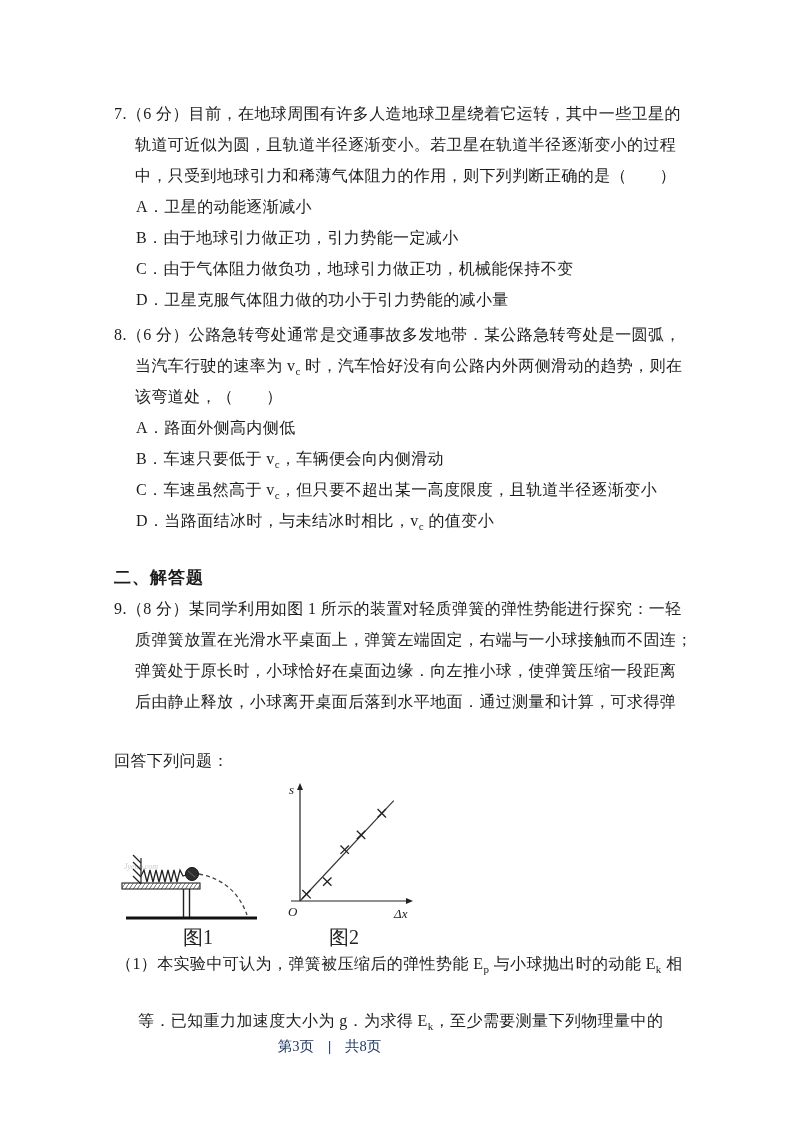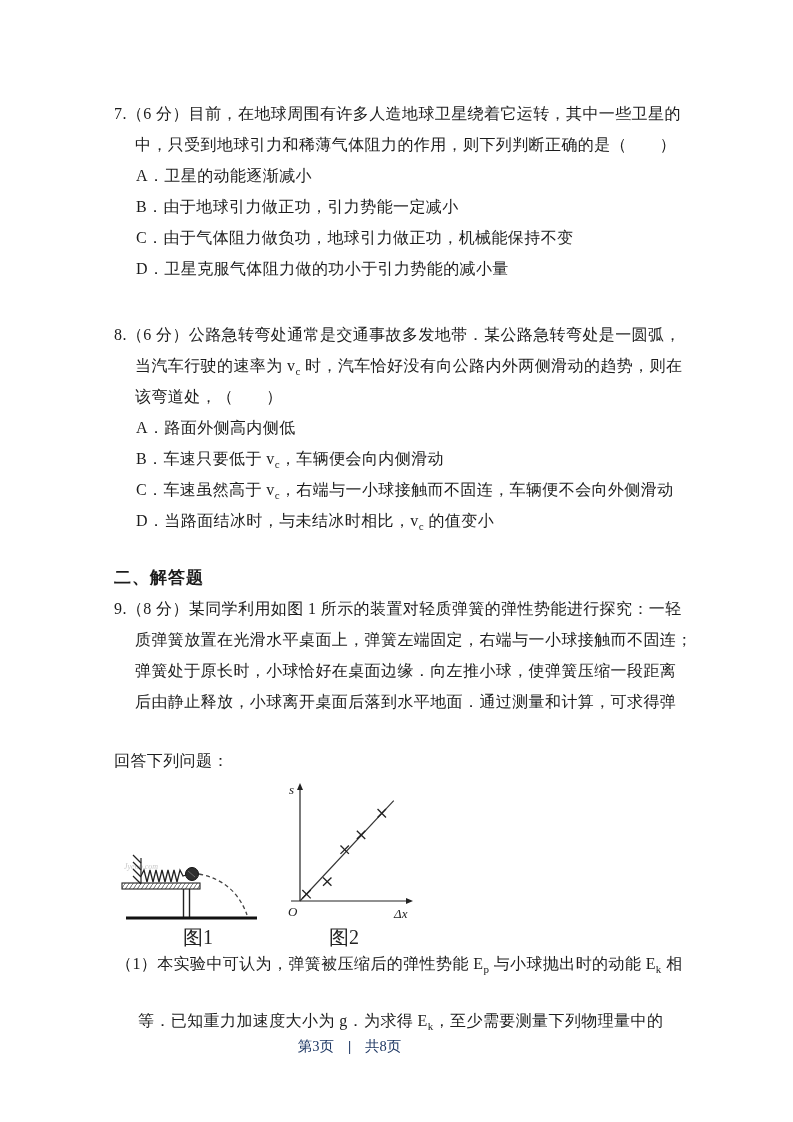--- a/index.html
+++ b/index.html
@@ -20,44 +20,45 @@
   .section-header{position:absolute;left:114px;top:562px;height:31px;line-height:31px;
     font-size:17px;font-weight:bold;letter-spacing:1px;}
   .fig-label{position:absolute;font-size:20px;line-height:22px;color:#222;}
   #fig1-label{left:176px;top:926px;width:44px;text-align:center;}
   #fig2-label{left:322px;top:926px;width:44px;text-align:center;}
   .figsvg{position:absolute;}
   #fig1-svg{left:112px;top:843px;}
   #fig2-svg{left:283px;top:778px;}
   .footer{position:absolute;left:0;top:1038px;width:659px;text-align:center;
     color:#1f3864;font-size:14.5px;line-height:16px;
-    font-family:"Liberation Serif","DejaVu Serif",serif;margin-left:20px;}
+    font-family:"Liberation Serif","DejaVu Serif",serif;}
   .footer .sep{display:inline-block;margin:0 14px;font-weight:bold;}
 </style>
 </head>
 <body>
 
 <div class="page">
 
   <div class="block" id="q7" style="top:98px">
     <div class="line">7.（6 分）目前，在地球周围有许多人造地球卫星绕着它运转，其中一些卫星的</div>
+    <div class="line cont">轨道可近似为圆，且轨道半径逐渐变小。若卫星在轨道半径逐渐变小的过程</div>
     <div class="line cont">中，只受到地球引力和稀薄气体阻力的作用，则下列判断正确的是（　　）</div>
     <div class="line opt">A．卫星的动能逐渐减小</div>
     <div class="line opt">B．由于地球引力做正功，引力势能一定减小</div>
     <div class="line opt">C．由于气体阻力做负功，地球引力做正功，机械能保持不变</div>
     <div class="line opt">D．卫星克服气体阻力做的功小于引力势能的减小量</div>
   </div>
 
   <div class="block" id="q8" style="top:319px">
     <div class="line">8.（6 分）公路急转弯处通常是交通事故多发地带．某公路急转弯处是一圆弧，</div>
     <div class="line cont"><span>当汽车行驶的速率为 v</span><sub>c</sub><span> 时，汽车恰好没有向公路内外两侧滑动的趋势，则在</span></div>
     <div class="line cont">该弯道处，（　　）</div>
     <div class="line opt">A．路面外侧高内侧低</div>
     <div class="line opt"><span>B．车速只要低于 v</span><sub>c</sub><span>，车辆便会向内侧滑动</span></div>
-    <div class="line opt"><span>C．车速虽然高于 v</span><sub>c</sub><span>，右端与一小球接触而不固连，车辆便不会向外侧滑动</span></div>
+    <div class="line opt"><span>C．车速虽然高于 v</span><sub>c</sub><span>，但只要不超出某一高度限度，且轨道半径逐渐变小</span></div>
     <div class="line opt"><span>D．当路面结冰时，与未结冰时相比，v</span><sub>c</sub><span> 的值变小</span></div>
   </div>
 
   <div class="section-header">二、解答题</div>
 
   <div class="block" id="q9" style="top:593px">
     <div class="line">9.（8 分）某同学利用如图 1 所示的装置对轻质弹簧的弹性势能进行探究：一轻</div>
     <div class="line cont">质弹簧放置在光滑水平桌面上，弹簧左端固定，右端与一小球接触而不固连；</div>
     <div class="line cont">弹簧处于原长时，小球恰好在桌面边缘．向左推小球，使弹簧压缩一段距离</div>
     <div class="line cont">后由静止释放，小球离开桌面后落到水平地面．通过测量和计算，可求得弹</div>

